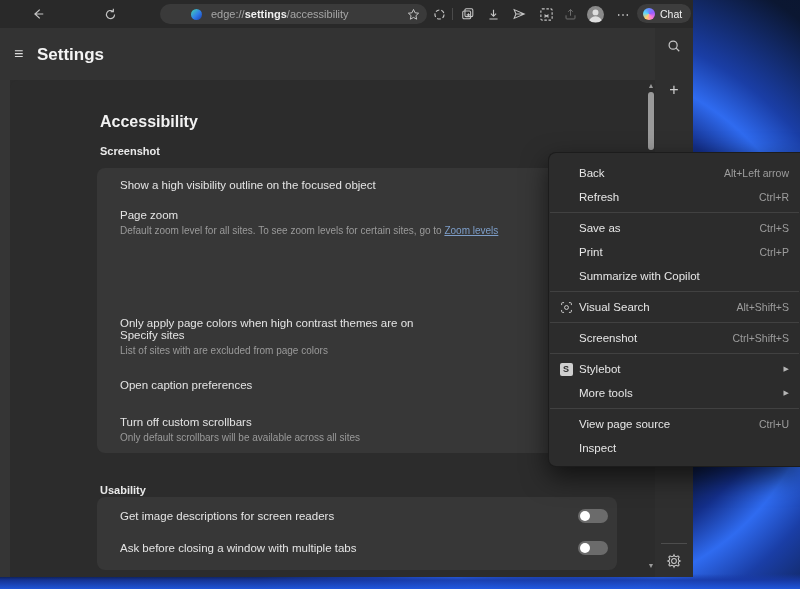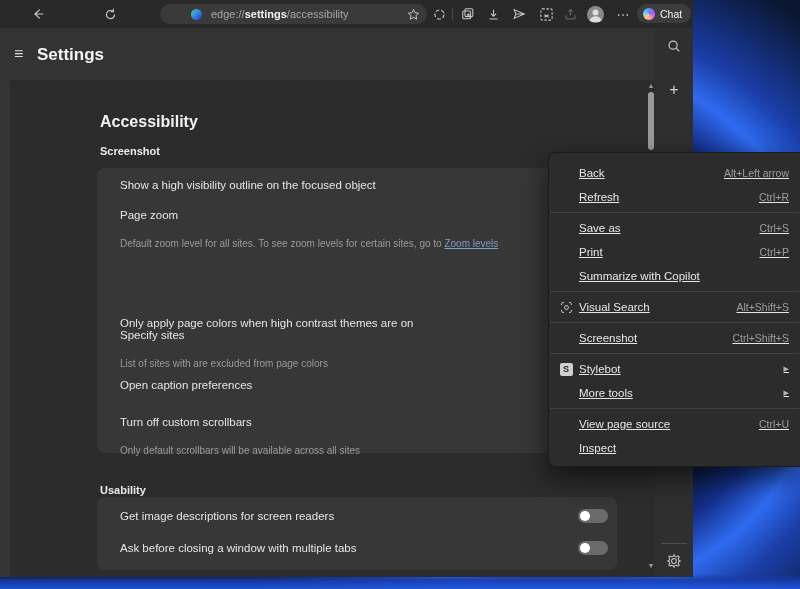--- a/index.html
+++ b/index.html
@@ -49,40 +49,40 @@
   .search-box input::placeholder{color:#9c9c9c;}
 
   
   .left-strip{position:absolute;left:0;top:80px;width:10px;height:497px;background:#353535;}
   .main-panel{position:absolute;left:10px;top:80px;width:645px;height:497px;background:#2c2c2c;border-top-left-radius:8px;}
   .page-title{position:absolute;left:100px;top:113px;font-size:16px;font-weight:bold;color:#f2f2f2;}
   .sec-heading{position:absolute;left:100px;font-size:11px;font-weight:bold;color:#eaeaea;}
   .card{position:absolute;left:97px;width:520px;background:#373737;border-radius:8px;}
   .row{position:absolute;left:23px;right:16px;}
   .row-title{font-size:11.5px;color:#e4e4e4;line-height:14px;}
-  .row-desc{font-size:10px;color:#9a9a9a;line-height:13px;margin-top:15px;}
+  .row-desc{font-size:10px;color:#9a9a9a;line-height:13px;margin-top:2px;}
   .row-desc a{color:#7d9ec9;text-decoration:underline;cursor:pointer;}
   .toggle{position:absolute;left:481px;width:30px;height:14px;border-radius:7px;background:#6b6b6b;}
   .toggle::before{content:"";position:absolute;left:2px;top:2px;width:10px;height:10px;border-radius:50%;background:#ffffff;}
 
   
   .sb-arrow{position:absolute;left:645px;width:12px;text-align:center;color:#9a9a9a;font-size:7px;line-height:8px;}
   .sb-thumb{position:absolute;left:648px;top:92px;width:6px;height:58px;border-radius:3px;background:#9a9a9a;}
 
   
   .right-rail{position:absolute;left:655px;top:28px;width:38px;height:549px;background:#2f2f2f;}
   .rail-btn{position:absolute;left:0;width:38px;display:flex;align-items:center;justify-content:center;color:#c6c6c6;}
   .rail-plus{font-size:16px;font-weight:400;color:#cfcfcf;}
   .rail-divider{position:absolute;left:6px;top:515px;width:26px;height:1px;background:#4d4d4d;}
 
   
   .ctx{position:absolute;left:548px;top:152px;width:252px;height:315px;box-sizing:border-box;background:#2c2c2c;
     border:1px solid #1c1c1c;border-right:none;border-radius:8px 0 0 8px;padding:8px 0;overflow:hidden;
     box-shadow:0 10px 26px rgba(0,0,0,.6);}
-  .mi{position:relative;height:24px;display:flex;align-items:center;padding:0 11px 0 30px;font-size:11.5px;color:#e6e6e6;cursor:default;text-decoration:underline;}
+  .mi{position:relative;height:24px;display:flex;align-items:center;padding:0 11px 0 30px;font-size:11.5px;color:#e6e6e6;cursor:default;}
   .mi-icon{position:absolute;left:8px;top:0;height:24px;width:18px;display:flex;align-items:center;justify-content:center;color:#cfcfcf;}
   .mi-shortcut{margin-left:auto;font-size:10.5px;color:#9d9d9d;}
   .mi-arrow{margin-left:auto;font-size:7px;color:#b5b5b5;}
   .sep{height:1px;background:#414141;margin:3px 1px;}
   .stylebot-badge{width:13px;height:13px;border-radius:2px;background:#cfcfcf;color:#2a2a2a;font-size:9px;font-weight:bold;
     display:flex;align-items:center;justify-content:center;}
 </style>
 </head>
 <body>
 

